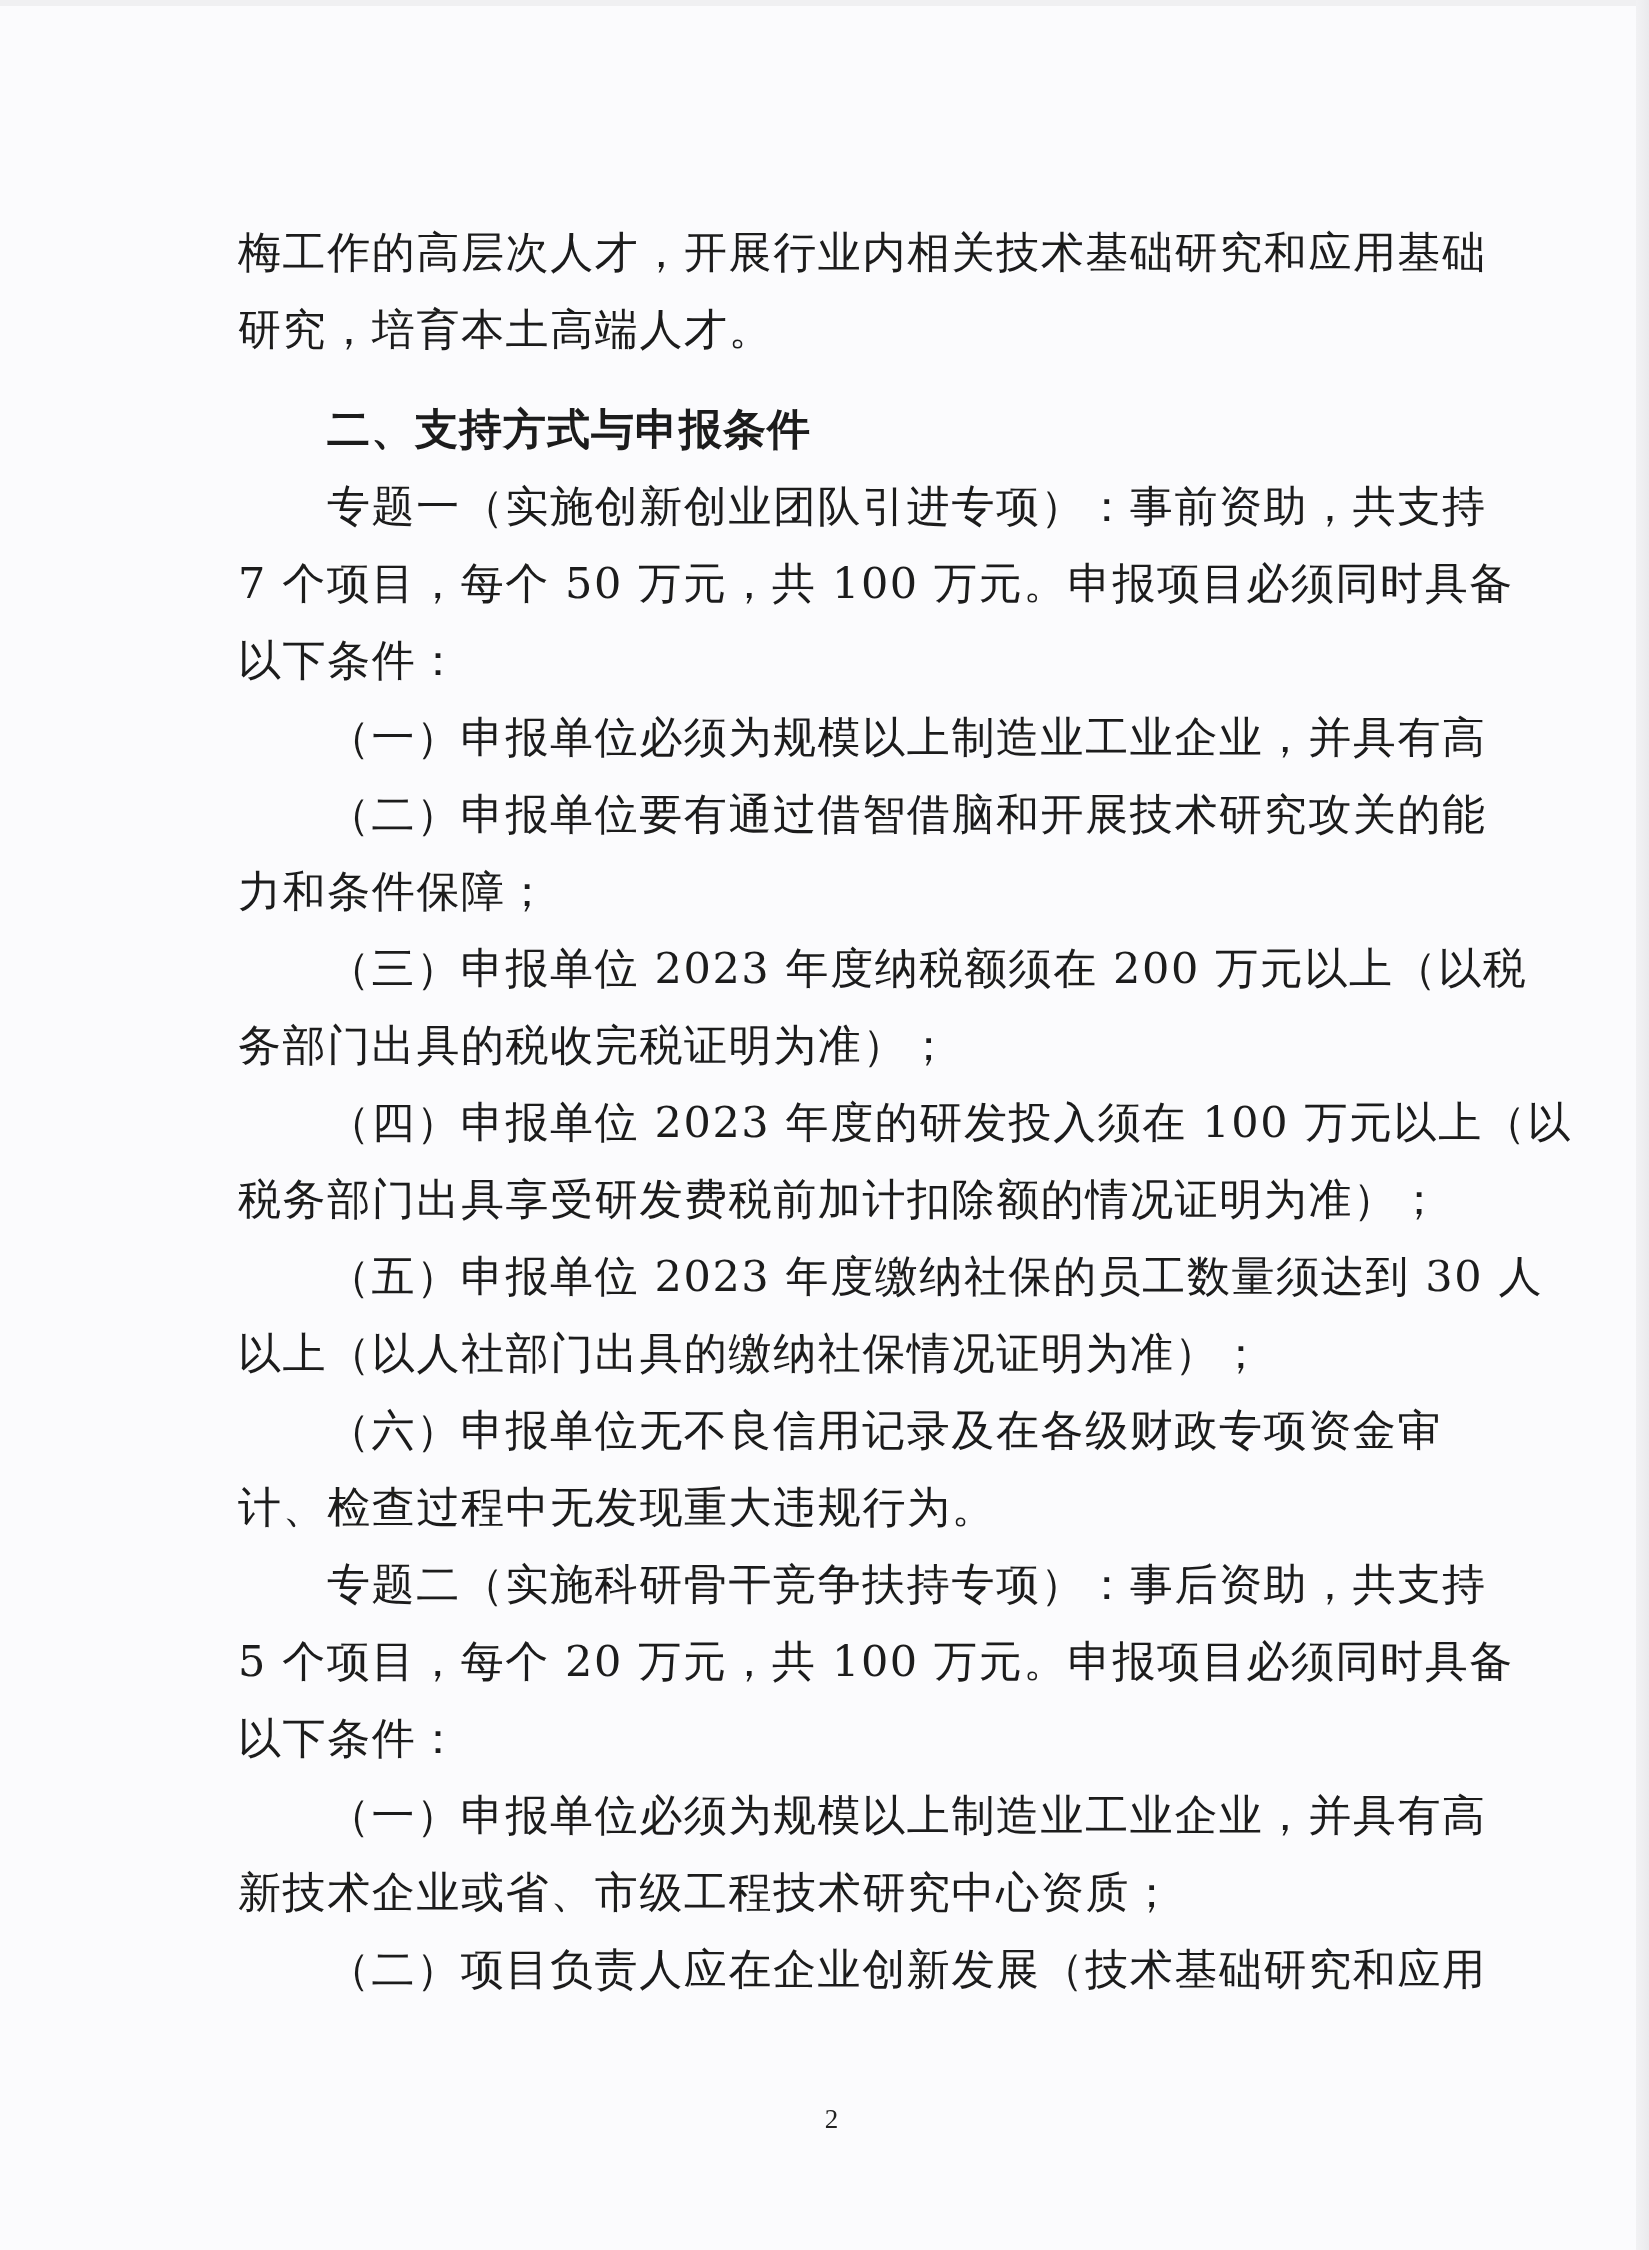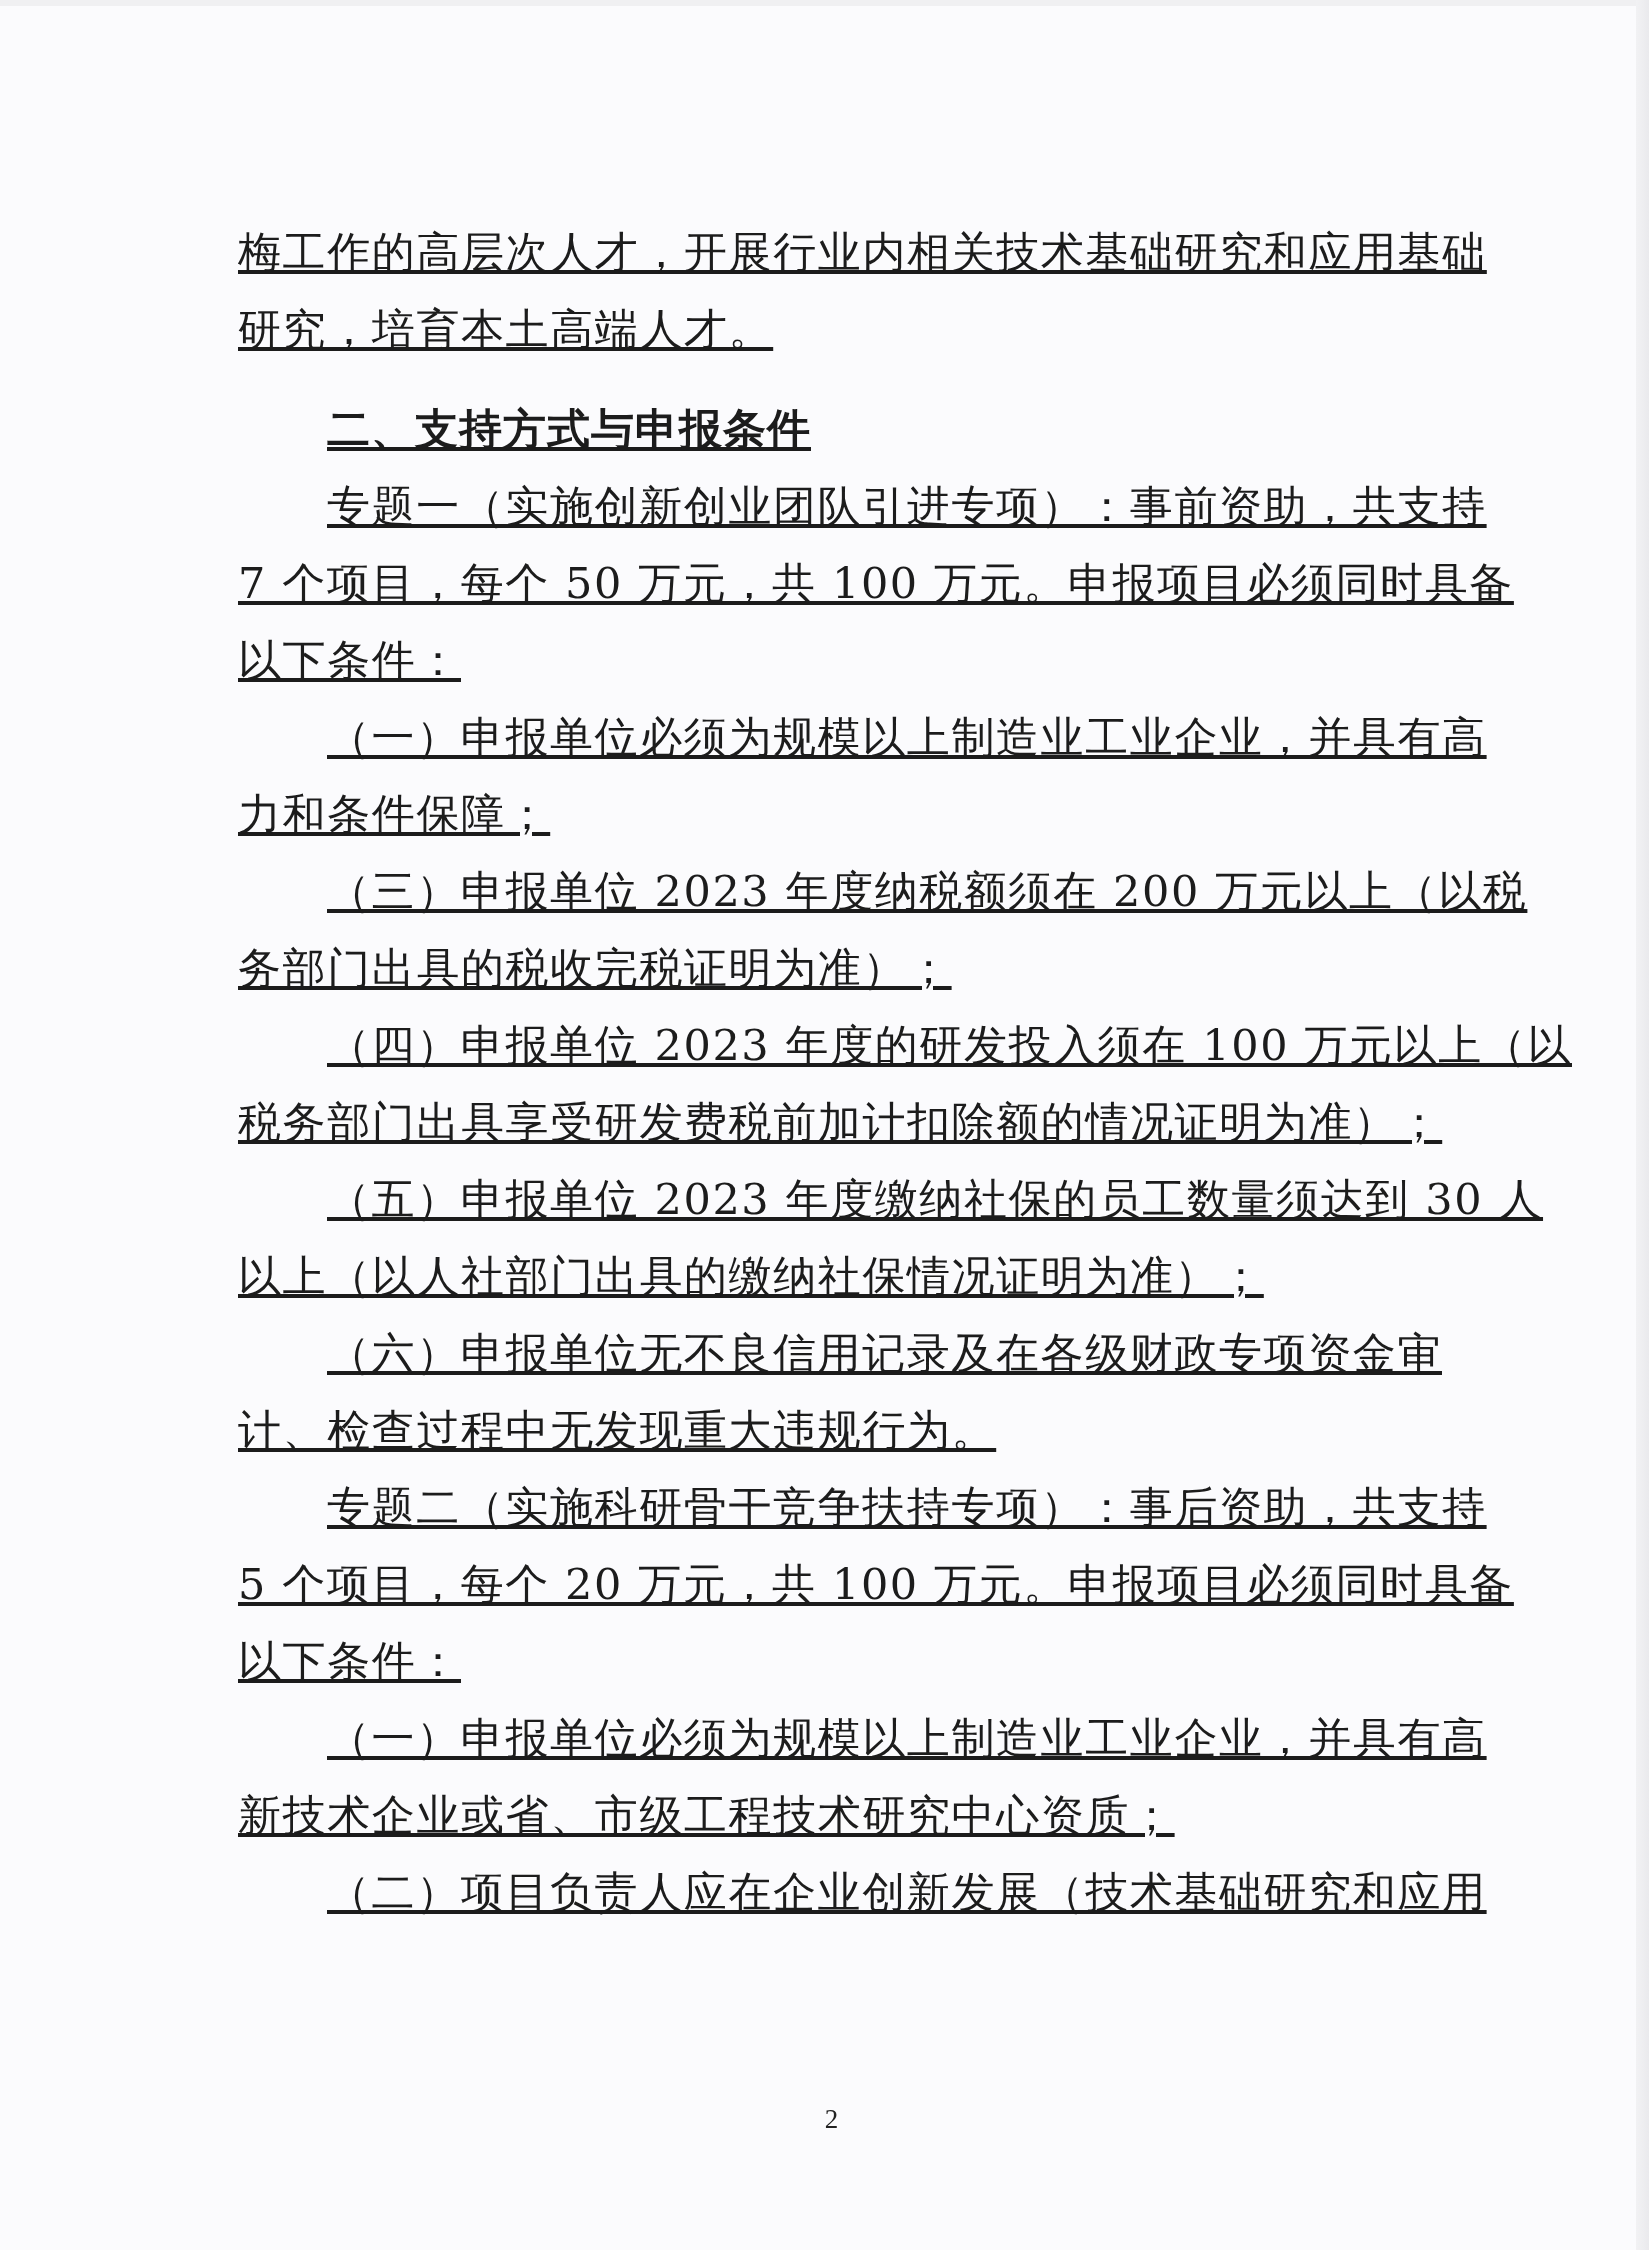--- a/index.html
+++ b/index.html
@@ -17,21 +17,21 @@
     .scan-edge-top {
       position: absolute; top: 0; left: 0; width: 1650px; height: 5.8px;
       background: #f0f0f2;
     }
     .page-body {
       position: absolute; left: 238px; top: 225px; width: 1189px;
     }
     .line {
       height: 77px; line-height: 54px;
       font-size: 43px; letter-spacing: 1.6px;
-      white-space: nowrap; overflow: visible; text-decoration: underline;
+      white-space: nowrap; overflow: visible;
     }
     .line.indent { padding-left: 89px; }
     .line.heading {
       padding-left: 89px; font-family: "DejaVu Sans", "Liberation Sans", sans-serif;
       font-weight: bold; font-size: 43px; letter-spacing: 1px; margin-top: 23px;
     }
     .page-number {
       position: absolute; left: 820px; top: 2104px; width: 23px; text-align: center;
       font-family: "Liberation Serif", serif; font-size: 27px; color: #222;
     }
@@ -50,20 +50,21 @@
 
   <div>
     <div class="line indent">专题一（实施创新创业团队引进专项）：事前资助，共支持</div>
     <div class="line">7 个项目，每个 50 万元，共 100 万元。申报项目必须同时具备</div>
     <div class="line">以下条件：</div>
 
     <div>
       <div class="line indent">（一）申报单位必须为规模以上制造业工业企业，并具有高</div>
     </div>
     <div>
+      <div class="line indent">（二）申报单位要有通过借智借脑和开展技术研究攻关的能</div>
       <div class="line">力和条件保障；</div>
     </div>
     <div>
       <div class="line indent">（三）申报单位 2023 年度纳税额须在 200 万元以上（以税</div>
       <div class="line">务部门出具的税收完税证明为准）；</div>
     </div>
     <div>
       <div class="line indent">（四）申报单位 2023 年度的研发投入须在 100 万元以上（以</div>
       <div class="line">税务部门出具享受研发费税前加计扣除额的情况证明为准）；</div>
     </div>

